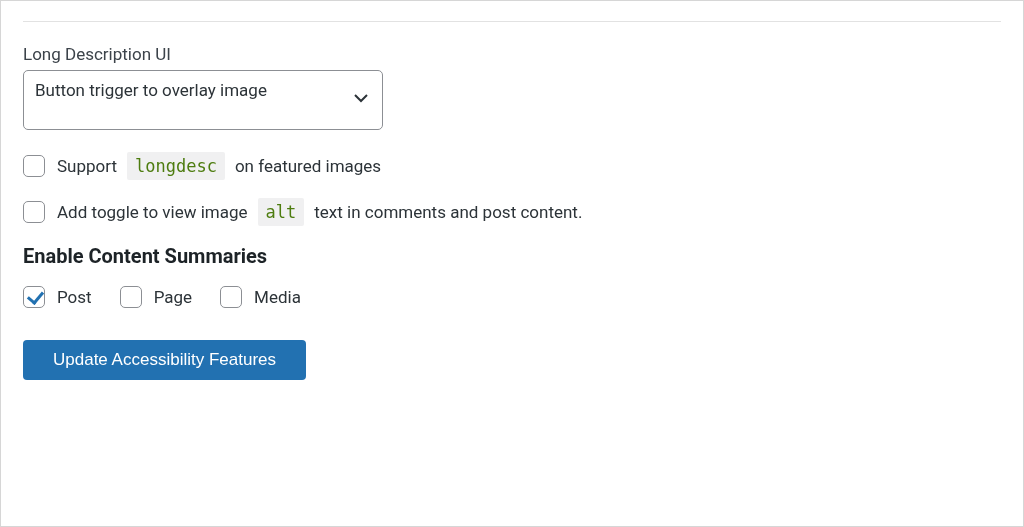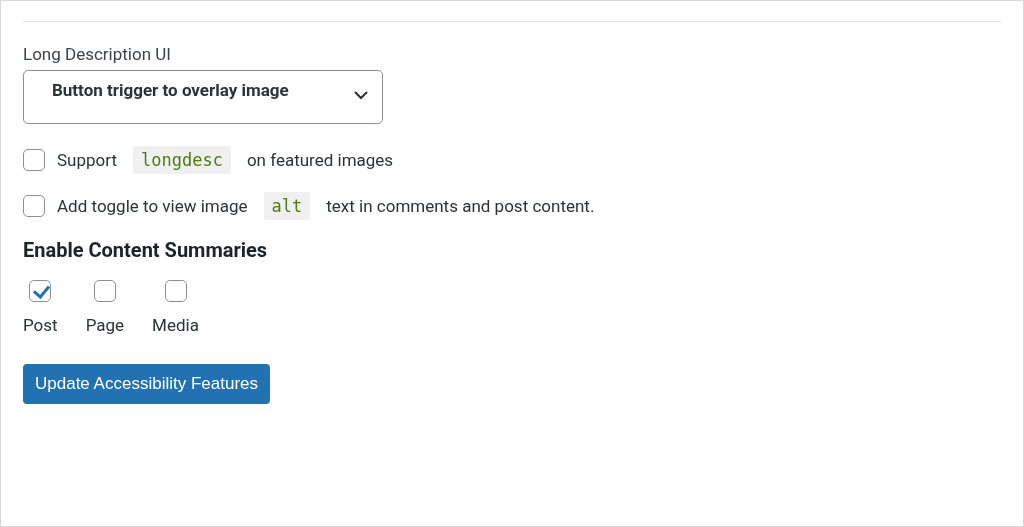--- a/index.html
+++ b/index.html
@@ -49,46 +49,44 @@
       margin-bottom: 22px;
     }
     .select-box {
       appearance: none;
       -webkit-appearance: none;
       background: #ffffff;
       border: 1px solid #8c8f94;
       border-radius: 5px;
       font-size: 17px;
       color: #2c3338;
-      padding: 8px 44px 8px 28px;
+      padding: 8px 44px 8px 11px;
       min-width: 360px;
       line-height: 1.4;
-      height: 54px;
+      height: 60px;
       cursor: pointer;
-      font-weight: bold;
     }
     .select-caret {
       position: absolute;
       right: 14px;
       top: 50%;
       transform: translateY(-50%);
       pointer-events: none;
       color: #2c3338;
     }
     .checkbox-row {
       display: flex;
       align-items: center;
       gap: 12px;
       margin-bottom: 18px;
     }
     .checkbox-row.inline {
       display: inline-flex;
       margin-right: 28px;
       margin-bottom: 0;
-      flex-direction: column;
     }
     .row-group {
       margin-top: 18px;
       margin-bottom: 28px;
     }
     .cb {
       width: 22px;
       height: 22px;
       border: 1px solid #8c8f94;
       border-radius: 5px;
@@ -107,21 +105,21 @@
       border-left: 3px solid #2271b1;
       border-bottom: 3px solid #2271b1;
       transform: rotate(-50deg);
     }
     .cb-label {
       font-size: 17px;
       color: #2c3338;
       line-height: 1.3;
       display: flex;
       align-items: center;
-      gap: 16px;
+      gap: 10px;
       flex-wrap: wrap;
     }
     code.inline {
       font-family: Menlo, Consolas, Monaco, monospace;
       font-size: 17px;
       background: #f0f0f1;
       padding: 3px 8px;
       border-radius: 2px;
       color: #4d7c0f;
     }
@@ -131,21 +129,21 @@
       color: #1d2327;
       margin-top: 8px;
       margin-bottom: 4px;
     }
     .btn-primary {
       background: #2271b1;
       color: #ffffff;
       border: none;
       border-radius: 4px;
       font-size: 17px;
-      padding: 10px 12px;
+      padding: 10px 30px;
       cursor: pointer;
     }
   </style>
 </head>
 <body>
 
 <div class="panel">
 
 
 

